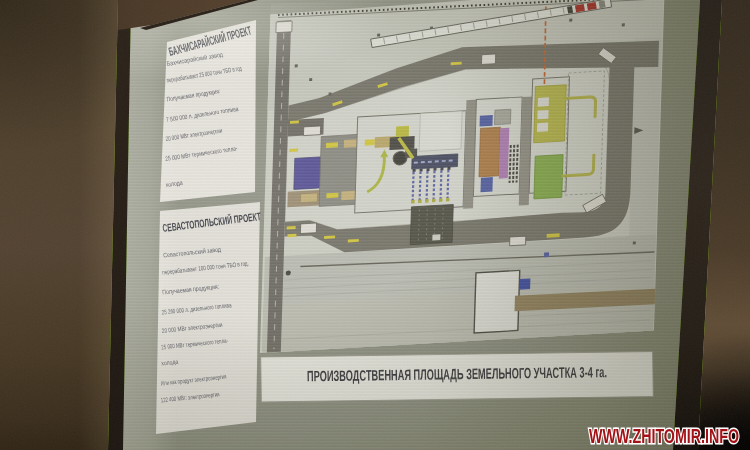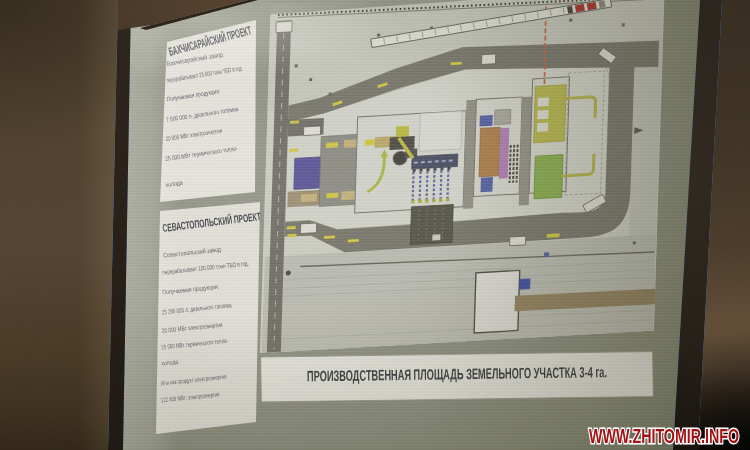--- a/index.html
+++ b/index.html
@@ -1,17 +1,17 @@
 <!DOCTYPE html>
 <html><head>
 <meta charset="utf-8">
 <style>
   html,body{margin:0;padding:0;background:#000;}
   #stage{position:relative;width:750px;height:450px;overflow:hidden;
-    font-family:"Liberation Sans", sans-serif;background:#3b82f6;}
+    font-family:"Liberation Sans", sans-serif;background:#84cc16;}
   #stage div{position:absolute;}
   
   .screen{left:0;top:0;width:750px;height:450px;
     clip-path:polygon(131px 0, 700px 0, 673px 450px, 123px 450px);
     background:
       radial-gradient(80% 90% at 33% 40%, #949689 0%, #919384 40%, #8d8f80 60%, #898c76 80%, #7a7e68 100%);}
   .fabric{left:0;top:0;width:750px;height:450px;
     clip-path:polygon(131px 0, 700px 0, 673px 450px, 123px 450px);
     background:repeating-linear-gradient(180deg, rgba(255,255,255,0.05) 0px, rgba(255,255,255,0.05) 1px, rgba(40,40,30,0.05) 2px, rgba(0,0,0,0) 3px);}
   .edgeGlow{left:0;top:0;width:750px;height:450px;

